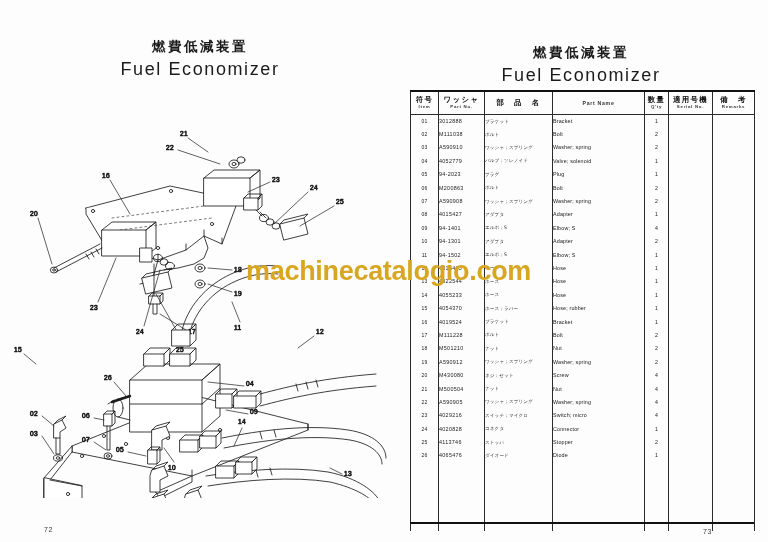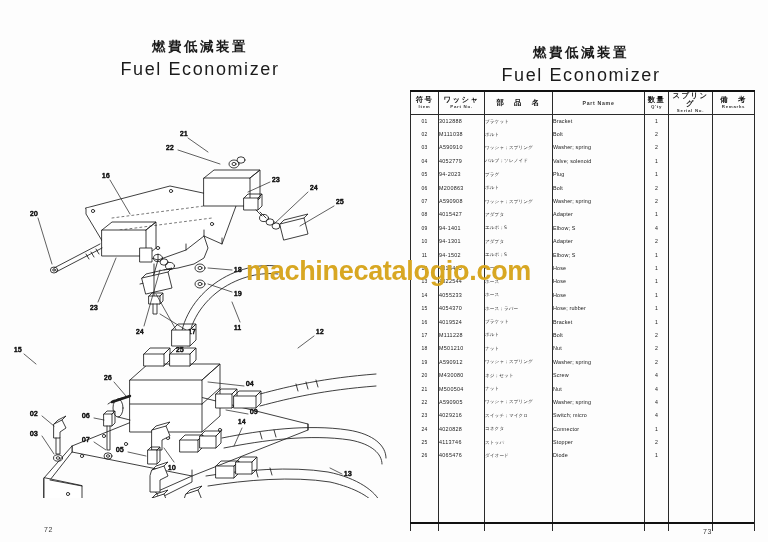--- a/index.html
+++ b/index.html
@@ -451,21 +451,21 @@
               <span class="h-jp">部　品　名</span>
             </th>
             <th>
               <span class="h-en" style="font-size:5.2px">Part Name</span>
             </th>
             <th>
               <span class="h-jp">数量</span>
               <span class="h-en">Q'ty</span>
             </th>
             <th>
-              <span class="h-jp">スプリング</span>
+              <span class="h-jp">適用号機</span>
               <span class="h-en">Serial No.</span>
             </th>
             <th>
               <span class="h-jp">備　考</span>
               <span class="h-en">Remarks</span>
             </th>
           </tr>
         </thead>
         <tbody id="tbody">
 

